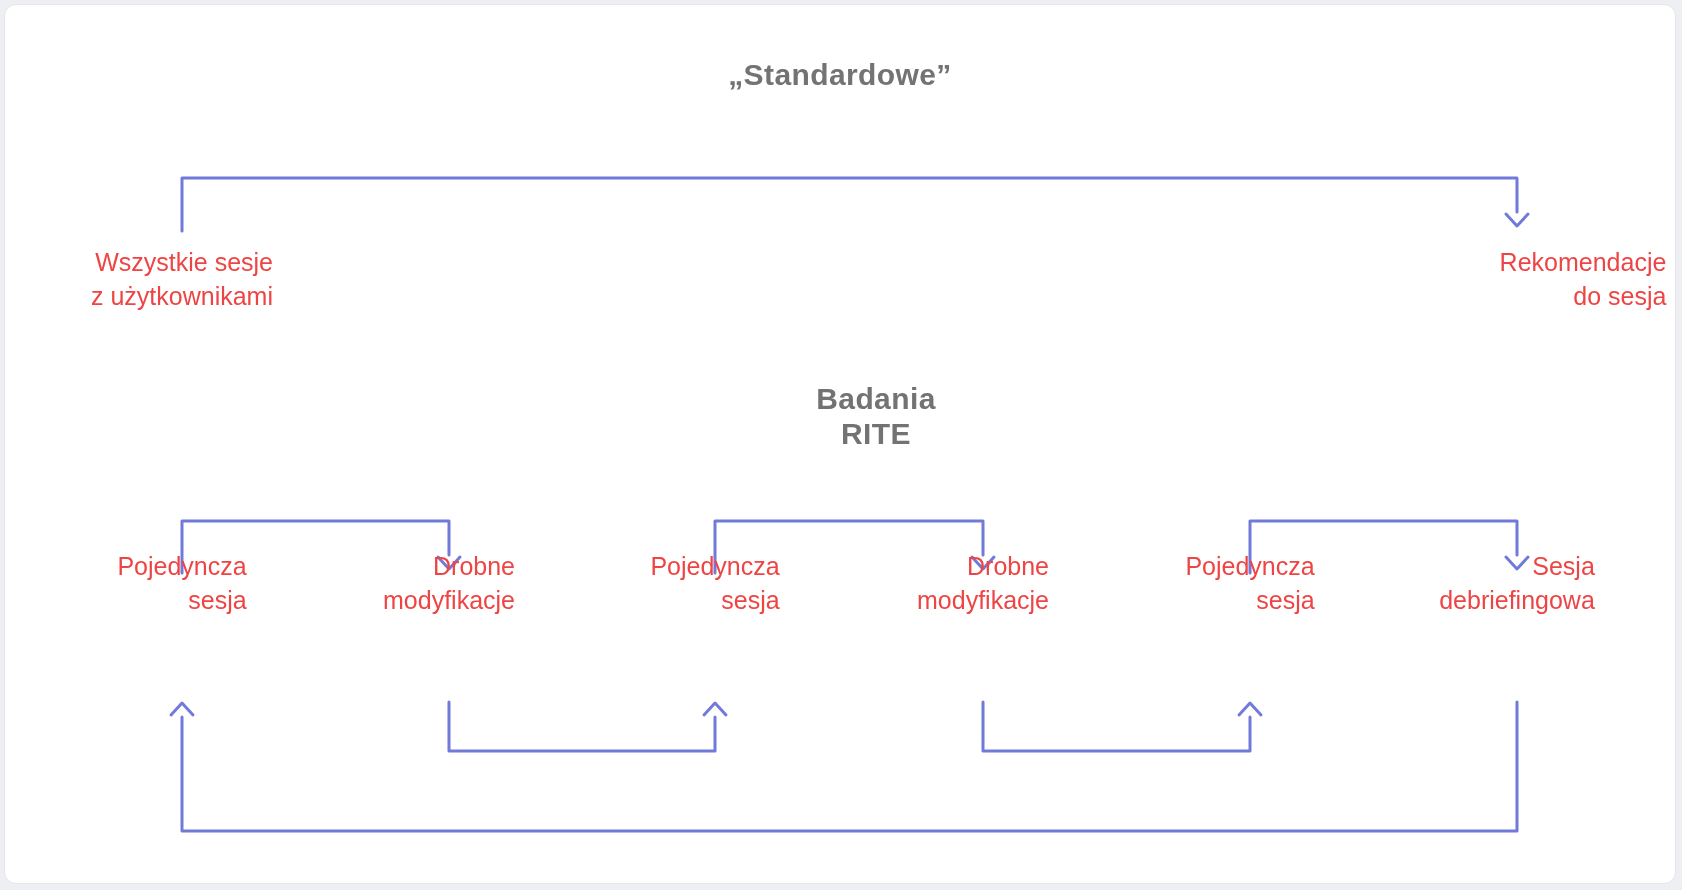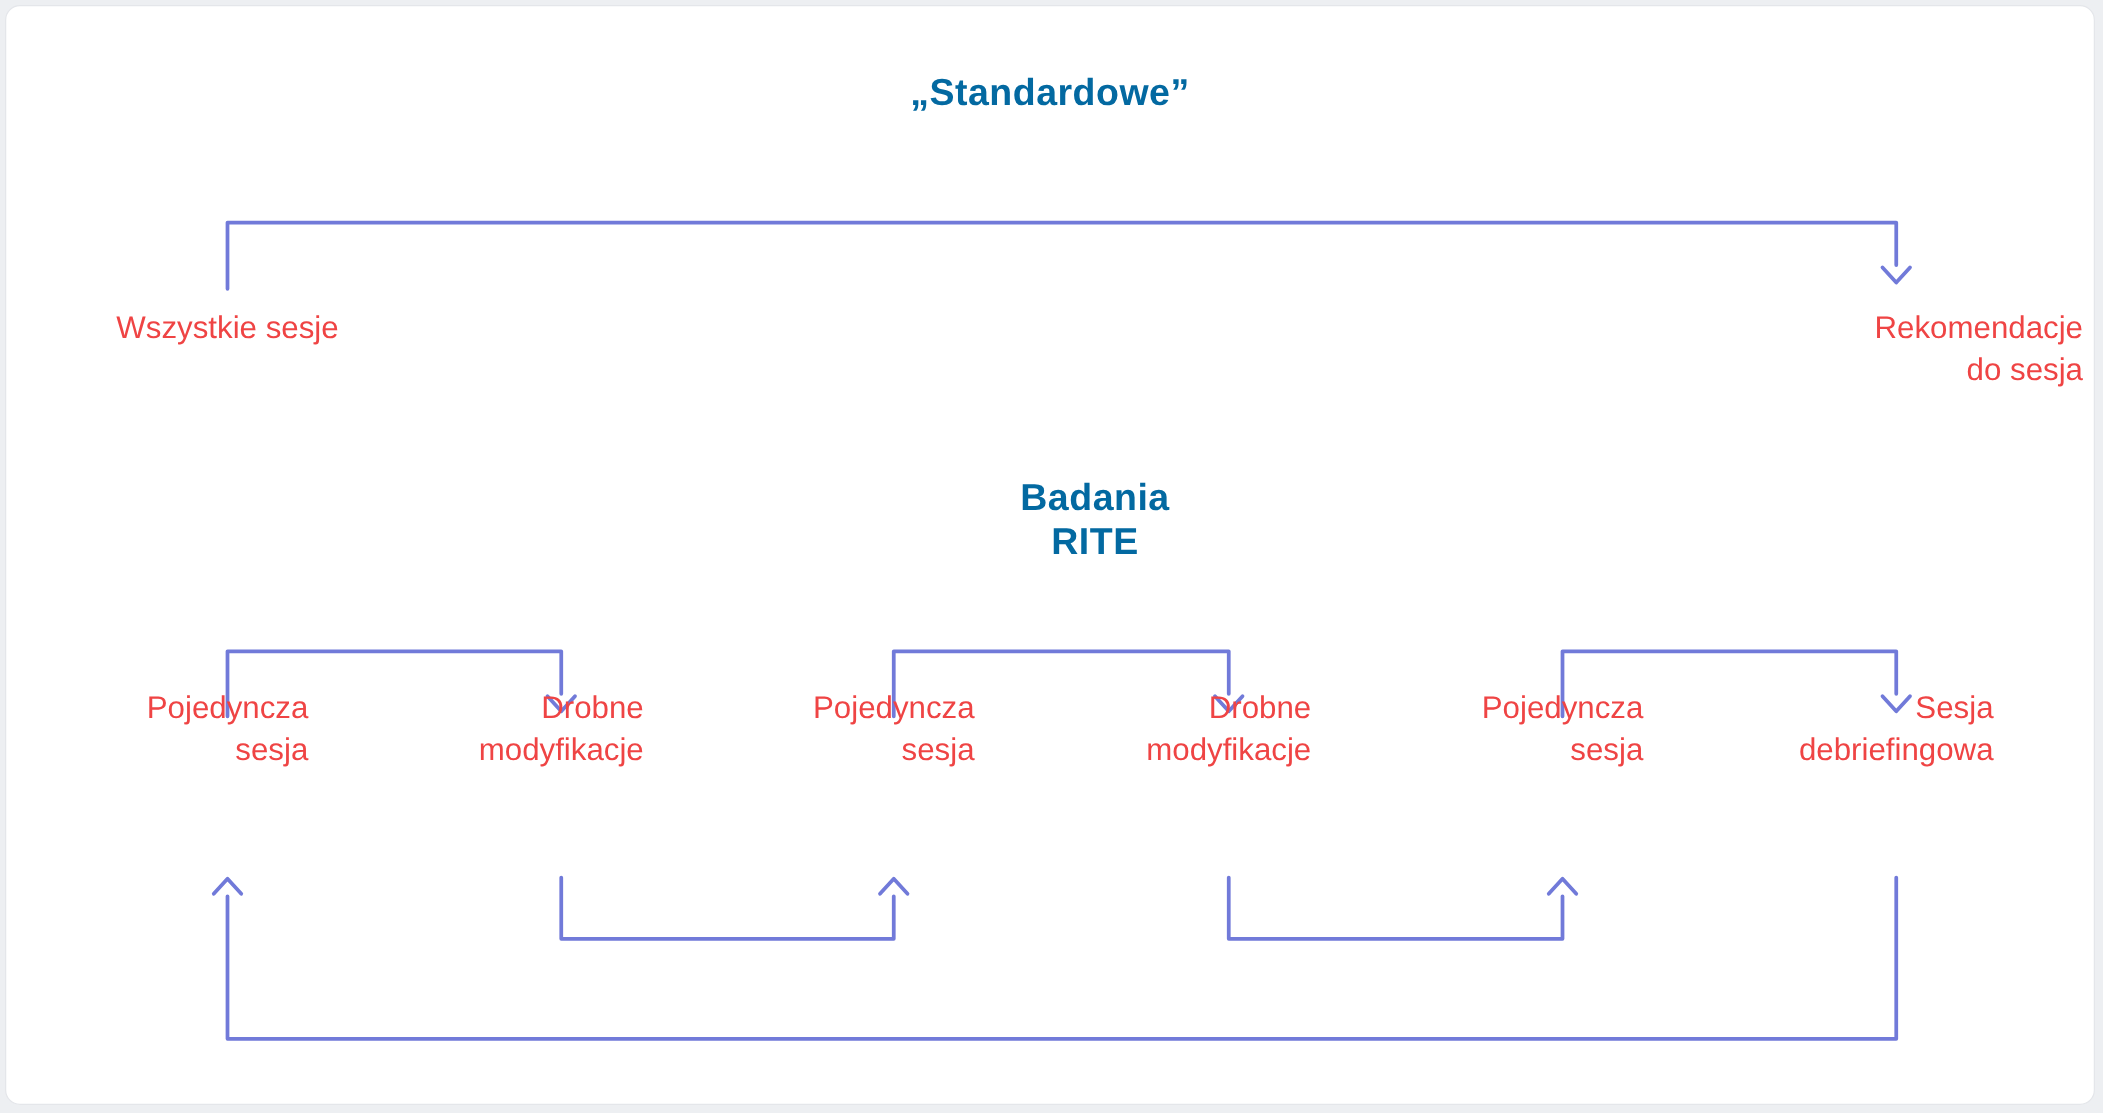--- a/index.html
+++ b/index.html
@@ -26,21 +26,21 @@
     width: 1682px; height: 890px;
   }
   .section-title {
     position: absolute;
     width: 100%;
     text-align: center;
     font-weight: 700;
     font-size: 30px;
     line-height: 35px;
     letter-spacing: 0.4px;
-    color: #0369a1;
+    color: #737373;
   }
   .section-title .tl { display: block; }
   .node-label {
     position: absolute;
     text-align: right;
     font-size: 25px;
     line-height: 34px;
     color: #ef4444;
     white-space: nowrap;
     transform: translateX(-50%);
@@ -81,20 +81,21 @@
       <polyline points="166,710 177,698 188,710"></polyline>
     </g>
   </svg>
 
   <div class="section-title standard-title">
     <span class="tl">„Standardowe”</span>
   </div>
 
   <div class="node-label standard-endpoint" style="left:177px;">
     <span class="ll">Wszystkie sesje</span>
+    <span class="ll">z użytkownikami</span>
   </div>
 
   <div class="node-label standard-endpoint" style="left:1578px;">
     <span class="ll">Rekomendacje</span>
     <span class="ll">do sesja</span>
   </div>
 
   <div class="section-title rite-title">
     <span class="tl">Badania</span>
     <span class="tl">RITE</span>

